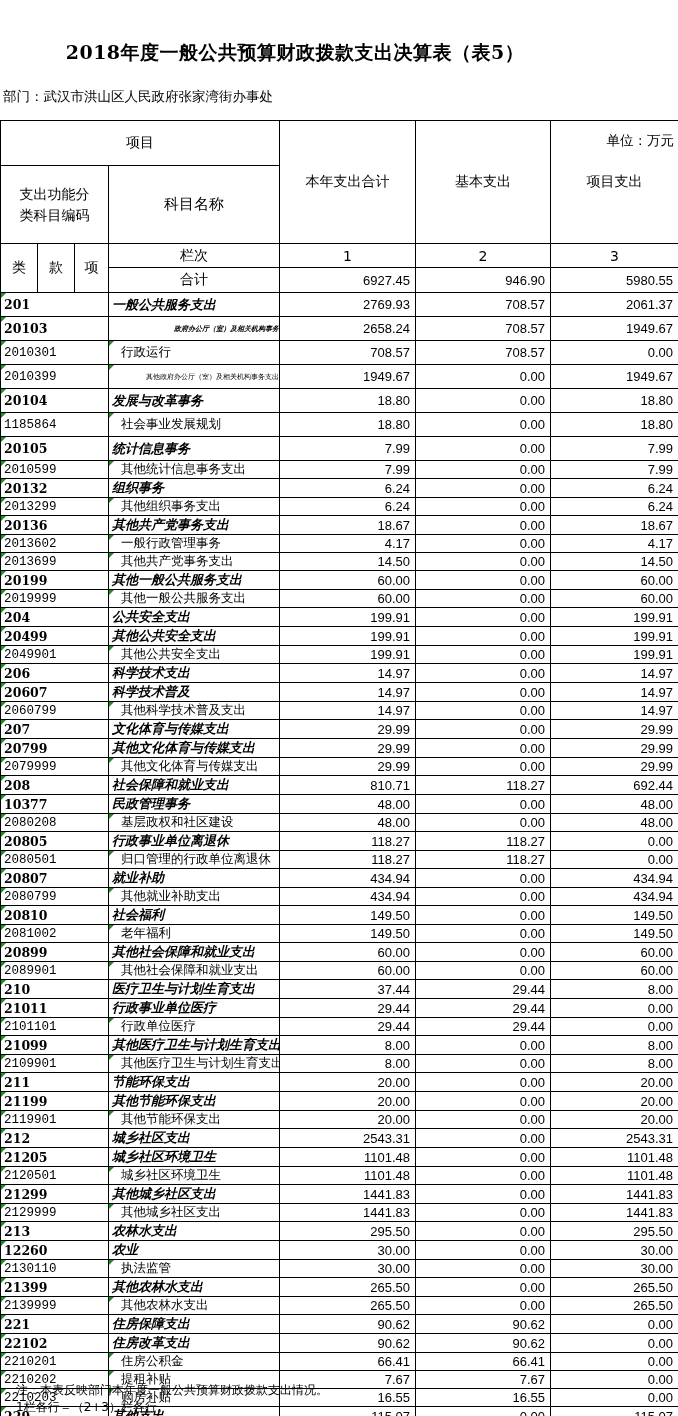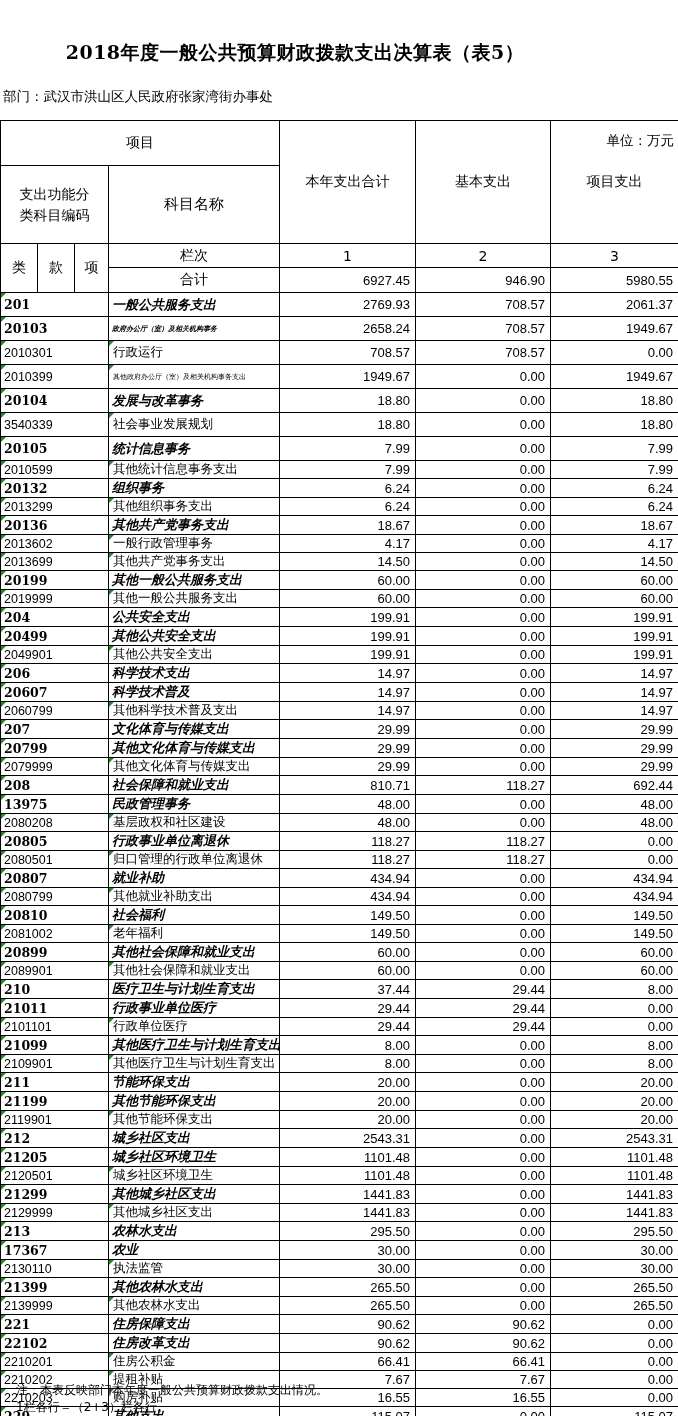--- a/index.html
+++ b/index.html
@@ -4,26 +4,26 @@
 <style>
   html, body { margin: 0; padding: 0; background: #ffffff; }
   body { width: 678px; height: 1416px; position: relative; overflow: hidden; font-family: "DejaVu Sans", "Liberation Sans", sans-serif; color: #000; }
   .title { position: absolute; top: 40px; left: 0; width: 590px; text-align: center; font-family: "DejaVu Serif", "Liberation Serif", serif; font-weight: bold; font-size: 19px; letter-spacing: 0.5px; }
   .dept { position: absolute; top: 88px; left: 3px; font-size: 13.5px; }
   .unit { position: absolute; top: 88px; right: 4px; font-size: 13.5px; margin-top: 44px; }
   table { position: absolute; top: 120px; left: 0; border-collapse: collapse; table-layout: fixed; width: 678px; }
   td { border: 1px solid #000; padding: 0; font-size: 12.5px; overflow: hidden; white-space: nowrap; }
   .hdr { text-align: center; vertical-align: middle; font-size: 14px; }
   .num { text-align: right; padding-right: 5px; font-family: "Liberation Sans Narrow", "Liberation Sans", sans-serif; font-size: 13px; }
-  .code { padding-left: 3px; position: relative; font-family: Liberation Sans, sans-serif; }
+  .code { padding-left: 3px; position: relative; font-family: Liberation Mono, monospace; }
   .code.b { font-weight: bold; font-family: "DejaVu Serif", "Liberation Serif", serif; font-size: 12.5px; }
   .name { padding-left: 3px; position: relative; }
   .name.b { font-weight: bold; font-size: 13px; font-style: italic; }
-  .name.i { padding-left: 4px; }
-  .tiny { font-size: 7px !important; }
+  .name.i { padding-left: 12px; }
+  .tiny { font-size: 7px !important; text-align: right; }
   .tri::before { content: ""; position: absolute; left: 0; top: 0; border-top: 5px solid #1f8a1f; border-right: 5px solid transparent; }
   tr.h24 td { height: 23px; }
   tr.h17 td { height: 16px; }
   .note { position: absolute; left: 16px; font-size: 12px; }
 </style>
 </head>
 <body>
 
 <div class="title">2018年度一般公共预算财政拨款支出决算表（表5）</div>
 <div class="dept">部门：武汉市洪山区人民政府张家湾街办事处</div>
@@ -94,21 +94,21 @@
         <td class="num">1949.67</td>
       </tr>
       <tr class="h24">
         <td class="code tri b" colspan="3">20104</td>
         <td class="name b">发展与改革事务</td>
         <td class="num">18.80</td>
         <td class="num">0.00</td>
         <td class="num">18.80</td>
       </tr>
       <tr class="h24">
-        <td class="code tri" colspan="3">3540339</td>
+        <td class="code tri" colspan="3">1185864</td>
         <td class="name i tri">社会事业发展规划</td>
         <td class="num">18.80</td>
         <td class="num">0.00</td>
         <td class="num">18.80</td>
       </tr>
       <tr class="h24">
         <td class="code tri b" colspan="3">20105</td>
         <td class="name b">统计信息事务</td>
         <td class="num">7.99</td>
         <td class="num">0.00</td>
@@ -234,21 +234,21 @@
         <td class="num">29.99</td>
       </tr>
       <tr class="h17">
         <td class="code tri b" colspan="3">208</td>
         <td class="name b">社会保障和就业支出</td>
         <td class="num">810.71</td>
         <td class="num">118.27</td>
         <td class="num">692.44</td>
       </tr>
       <tr class="h17">
-        <td class="code tri b" colspan="3">13975</td>
+        <td class="code tri b" colspan="3">10377</td>
         <td class="name b">民政管理事务</td>
         <td class="num">48.00</td>
         <td class="num">0.00</td>
         <td class="num">48.00</td>
       </tr>
       <tr class="h17">
         <td class="code tri" colspan="3">2080208</td>
         <td class="name i tri">基层政权和社区建设</td>
         <td class="num">48.00</td>
         <td class="num">0.00</td>
@@ -402,21 +402,21 @@
         <td class="num">1441.83</td>
       </tr>
       <tr class="h17">
         <td class="code tri b" colspan="3">213</td>
         <td class="name b">农林水支出</td>
         <td class="num">295.50</td>
         <td class="num">0.00</td>
         <td class="num">295.50</td>
       </tr>
       <tr class="h17">
-        <td class="code tri b" colspan="3">17367</td>
+        <td class="code tri b" colspan="3">12260</td>
         <td class="name b">农业</td>
         <td class="num">30.00</td>
         <td class="num">0.00</td>
         <td class="num">30.00</td>
       </tr>
       <tr class="h17">
         <td class="code tri" colspan="3">2130110</td>
         <td class="name i tri">执法监管</td>
         <td class="num">30.00</td>
         <td class="num">0.00</td>

